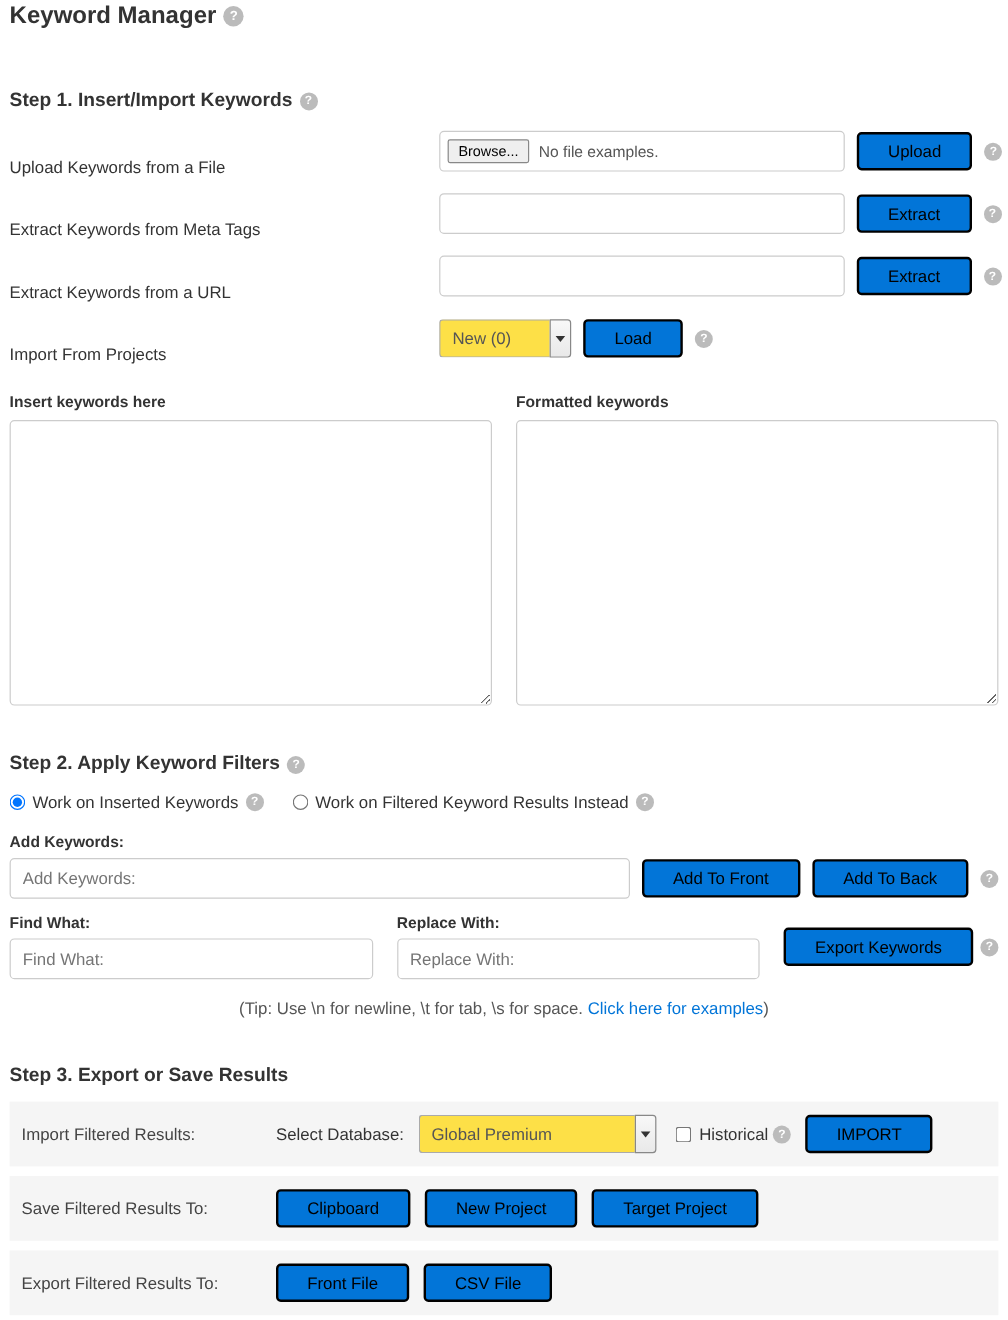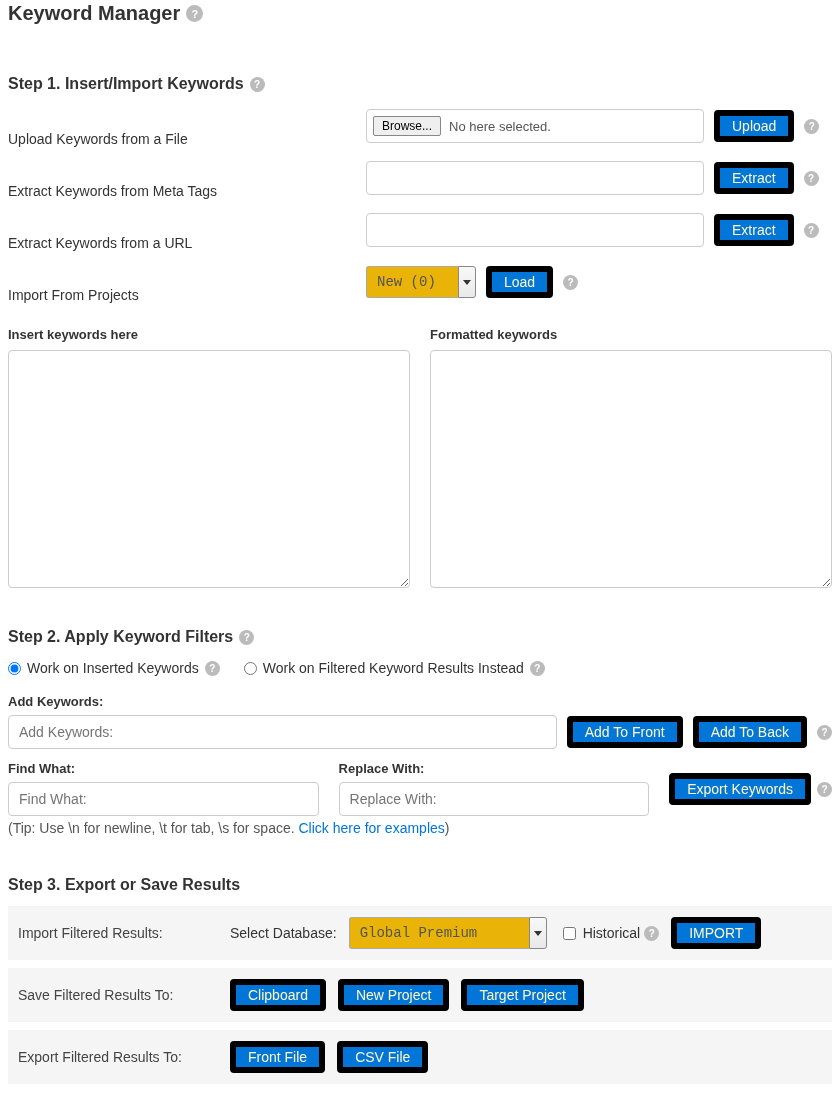--- a/index.html
+++ b/index.html
@@ -92,25 +92,25 @@
     padding: 0 10px;
     font-size: 14px;
     font-family: inherit;
     color: #555;
   }
   .text-input.w338 { width: 338px; }
   .text-input.full { width: 100%; }
 
   .btn {
     background: #0275d8;
-    color: #fef9c3;
-    border: 6px solid #000000;
+    color: #000000;
+    border: 2px solid #000000;
     border-radius: 4px;
     height: 32px;
-    padding: 0 12px;
+    padding: 0 24px;
     font-size: 14px;
     font-family: inherit;
     cursor: pointer;
     display: inline-flex;
     align-items: center;
     justify-content: center;
   }
 
   .select-wrap {
     display: inline-flex;
@@ -119,22 +119,22 @@
   }
   .select-wrap select {
     -webkit-appearance: none;
     -moz-appearance: none;
     appearance: none;
     border: 1px solid #aaa;
     border-right: none;
     border-radius: 3px 0 0 3px;
     padding: 0 10px;
     font-size: 14px;
-    font-family: Liberation Mono, monospace;
-    background: #eab308;
+    font-family: Liberation Sans, sans-serif;
+    background: #fde047;
     color: #555;
   }
   .select-wrap .chevron-box {
     width: 18px;
     border: 1px solid #888;
     border-radius: 0 3px 3px 0;
     background: linear-gradient(#f8f8f8,#e9e9e9);
     display: inline-flex;
     align-items: center;
     justify-content: center;
@@ -189,21 +189,22 @@
 
   .inline-group {
     display: flex;
     align-items: center;
     gap: 10px;
     margin-bottom: 6px;
   }
   .tip {
     font-size: 14px;
     color: #555;
-    margin-top: 4px;
+    margin-top: 16px;
+    text-align: center;
   }
   .tip a { color: #0275d8; text-decoration: none; }
 
   .step3-row {
     background: #f5f5f5;
     display: flex;
     align-items: center;
     height: 54px;
     padding: 0 10px;
     margin-bottom: 8px;
@@ -228,21 +229,21 @@
 <h2 class="first">
   <span>Step 1. Insert/Import Keywords</span>
   <span class="help-icon"></span>
 </h2>
 
 <div class="form-row">
   <div class="label">Upload Keywords from a File</div>
   <div class="control-col">
     <div class="file-widget">
       <button class="browse-btn">Browse...</button>
-      <span class="no-file">No here selected.</span>
+      <span class="no-file">No file examples.</span>
     </div>
     <button class="btn">Upload</button>
     <span class="help-icon"></span>
   </div>
 </div>
 
 <div class="form-row">
   <div class="label">Extract Keywords from Meta Tags</div>
   <div class="control-col">
     <input class="text-input w338" type="text" style="">

